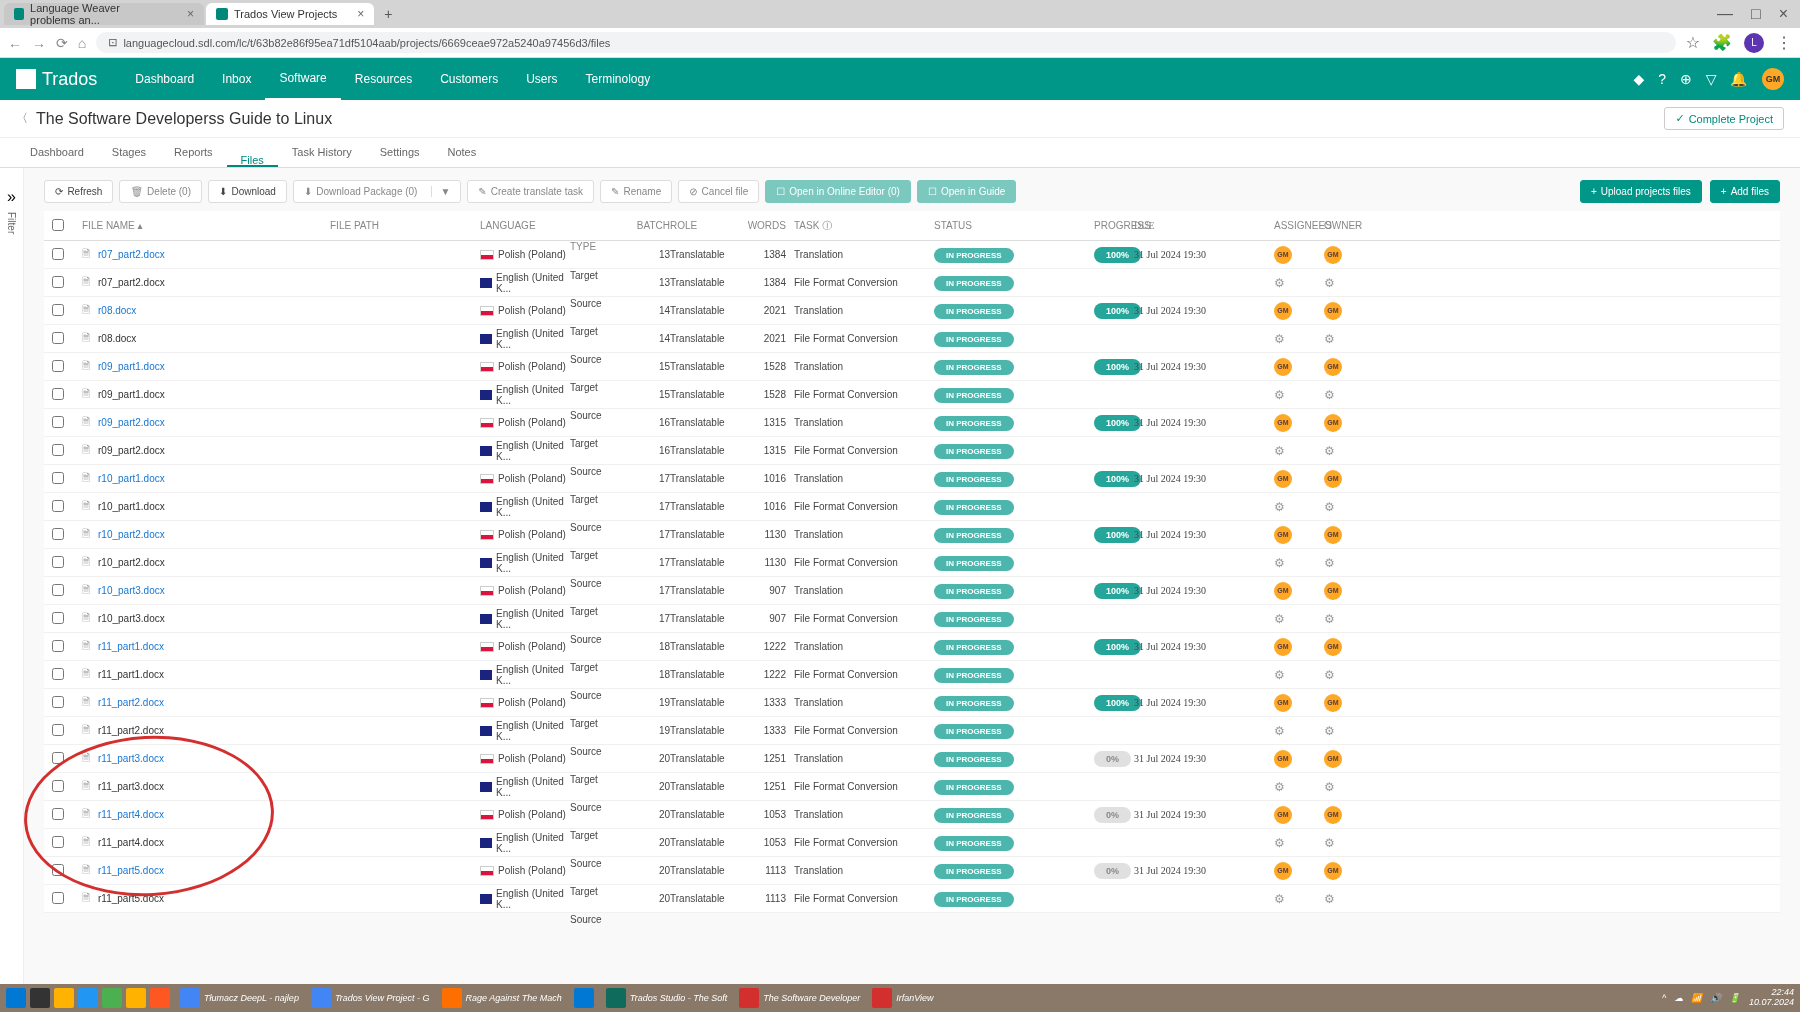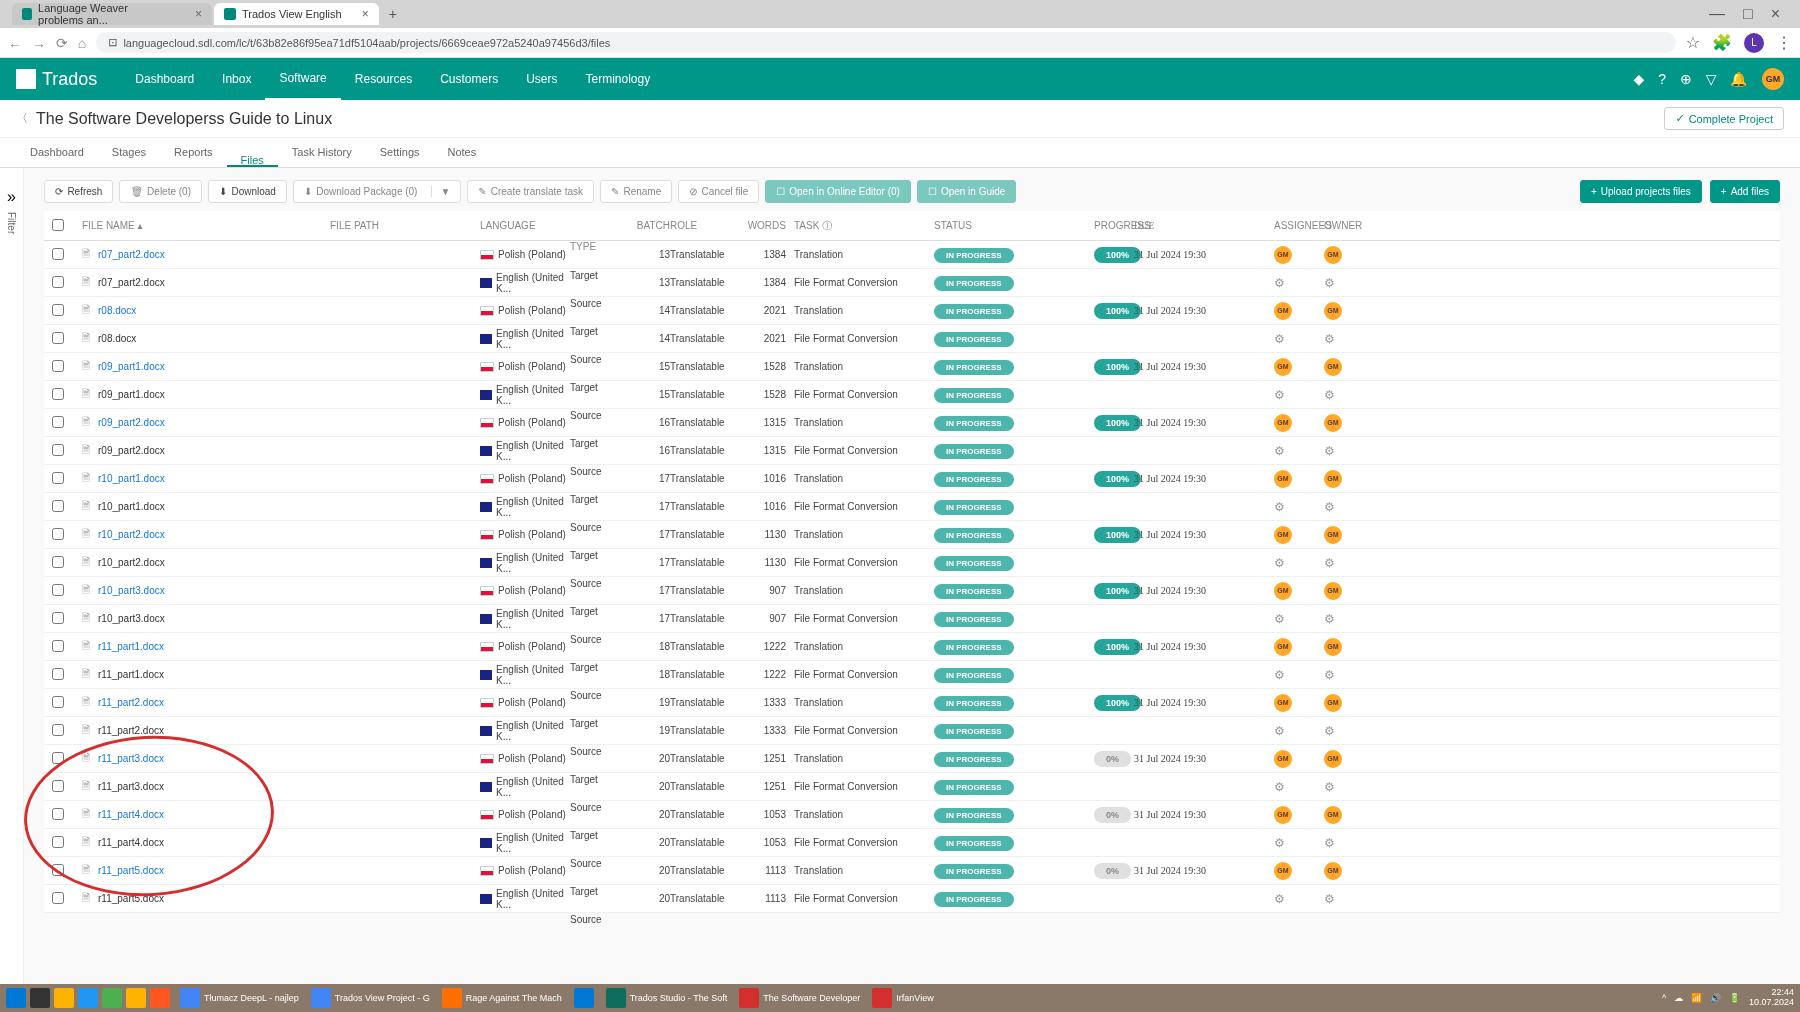--- a/index.html
+++ b/index.html
@@ -1,19 +1,19 @@
 <!DOCTYPE html>
 <html><head>
 <meta charset="utf-8">
 <style>
 * { margin: 0; padding: 0; box-sizing: border-box; font-family: 'Segoe UI', Arial, sans-serif; }
 body { background: #f5f5f5; overflow: hidden; }
 
 
-.browser-chrome { background: #d4d4d4; height: 28px; display: flex; align-items: center; padding: 0 12px; }
+.browser-chrome { background: #d4d4d4; height: 28px; display: flex; align-items: center; padding: 0 4px; }
 .tab { background: #fff; height: 22px; display: flex; align-items: center; padding: 0 10px; border-radius: 6px 6px 0 0; margin-right: 2px; font-size: 11px; color: #333; max-width: 200px; }
 .tab.inactive { background: #c8c8c8; }
 .tab-icon { width: 12px; height: 12px; background: #00897b; border-radius: 2px; margin-right: 6px; }
 .tab-close { margin-left: 20px; color: #666; font-size: 12px; }
 .new-tab-btn { color: #555; font-size: 14px; padding: 0 8px; }
 .window-controls { margin-left: auto; display: flex; gap: 18px; color: #555; padding-right: 8px; }
 
 .address-bar { background: #fff; height: 30px; display: flex; align-items: center; padding: 0 8px; gap: 10px; border-bottom: 1px solid #ddd; }
 .nav-btn { color: #888; font-size: 14px; }
 .url-box { flex: 1; background: #f1f3f4; border-radius: 15px; padding: 4px 12px; font-size: 11px; color: #555; display: flex; align-items: center; gap: 6px; }
@@ -82,38 +82,38 @@
 .progress-badge { background: #26a69a; color: #fff; padding: 3px 12px; border-radius: 10px; font-size: 9px; font-weight: 600; }
 .progress-badge.zero { background: #e0e0e0; color: #888; }
 .avatar-sm { width: 18px; height: 18px; border-radius: 50%; background: #ffa726; color: #5d4037; font-size: 7px; display: flex; align-items: center; justify-content: center; font-weight: 600; }
 .gear-icon { color: #999; font-size: 12px; }
 input[type=checkbox] { width: 12px; height: 12px; }
 
 
 .annotation-circle { position: absolute; border: 3px solid #d32f2f; border-radius: 50%; width: 250px; height: 160px; left: -20px; top: 525px; pointer-events: none; transform: rotate(-3deg); }
 
 
-.taskbar { position: fixed; bottom: 0; left: 0; right: 0; height: 28px; background: #8a7968; display: flex; align-items: center; padding: 0 6px; gap: 4px; }
+.taskbar { position: fixed; bottom: 0; left: 0; right: 0; height: 28px; background: #8a7968; display: flex; align-items: center; padding: 0 6px; gap: 4px; font-style: italic; }
 .tb-icon { width: 20px; height: 20px; background: #555; border-radius: 2px; }
 .tb-item { display: flex; align-items: center; gap: 4px; padding: 2px 6px; font-size: 9px; color: #fff; }
 .tb-right { margin-left: auto; display: flex; gap: 8px; align-items: center; color: #fff; font-size: 9px; }
 .clock { text-align: right; line-height: 1.1; }
 </style>
 </head>
 <body>
 
 <div class="browser-chrome">
   <div class="tab inactive">
     <span class="tab-icon"></span>
     <span>Language Weaver problems an...</span>
     <span class="tab-close">×</span>
   </div>
   <div class="tab">
     <span class="tab-icon"></span>
-    <span>Trados View English</span>
+    <span>Trados View Projects</span>
     <span class="tab-close">×</span>
   </div>
   <span class="new-tab-btn">+</span>
   <div class="window-controls">
     <span>—</span>
     <span>□</span>
     <span>×</span>
   </div>
 </div>
 

